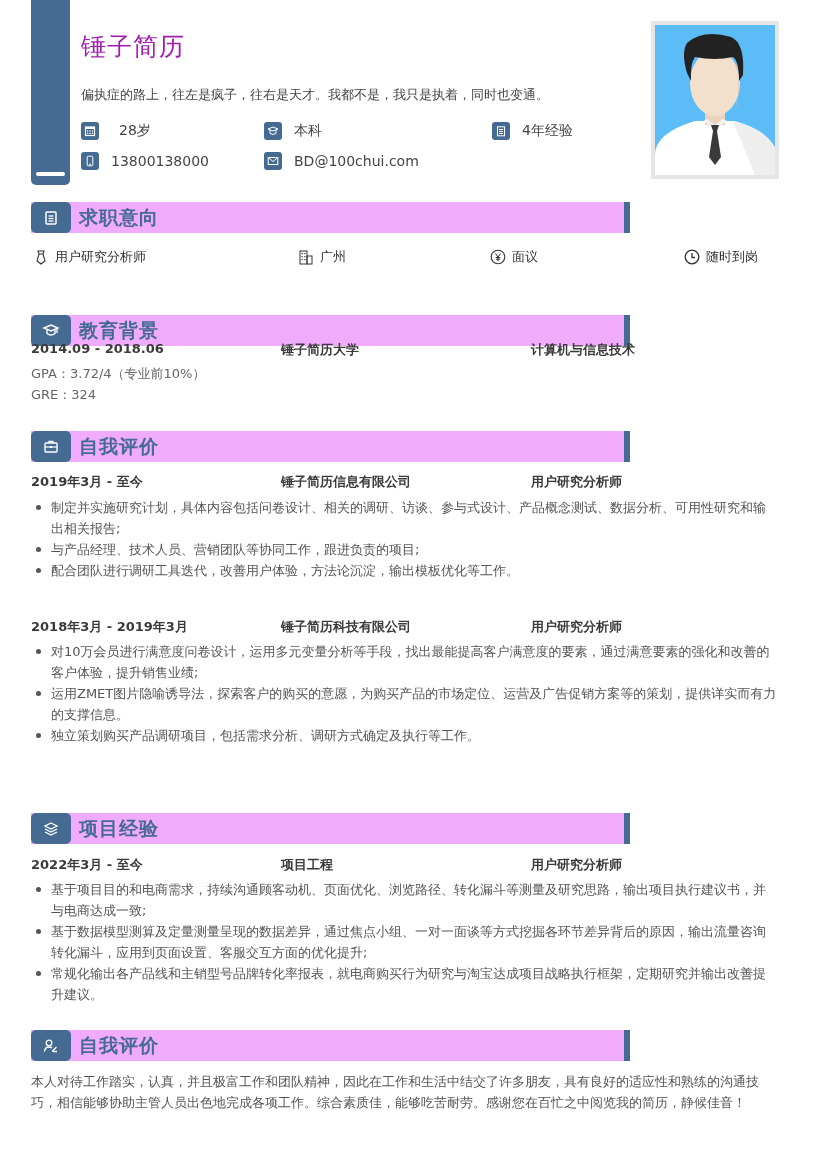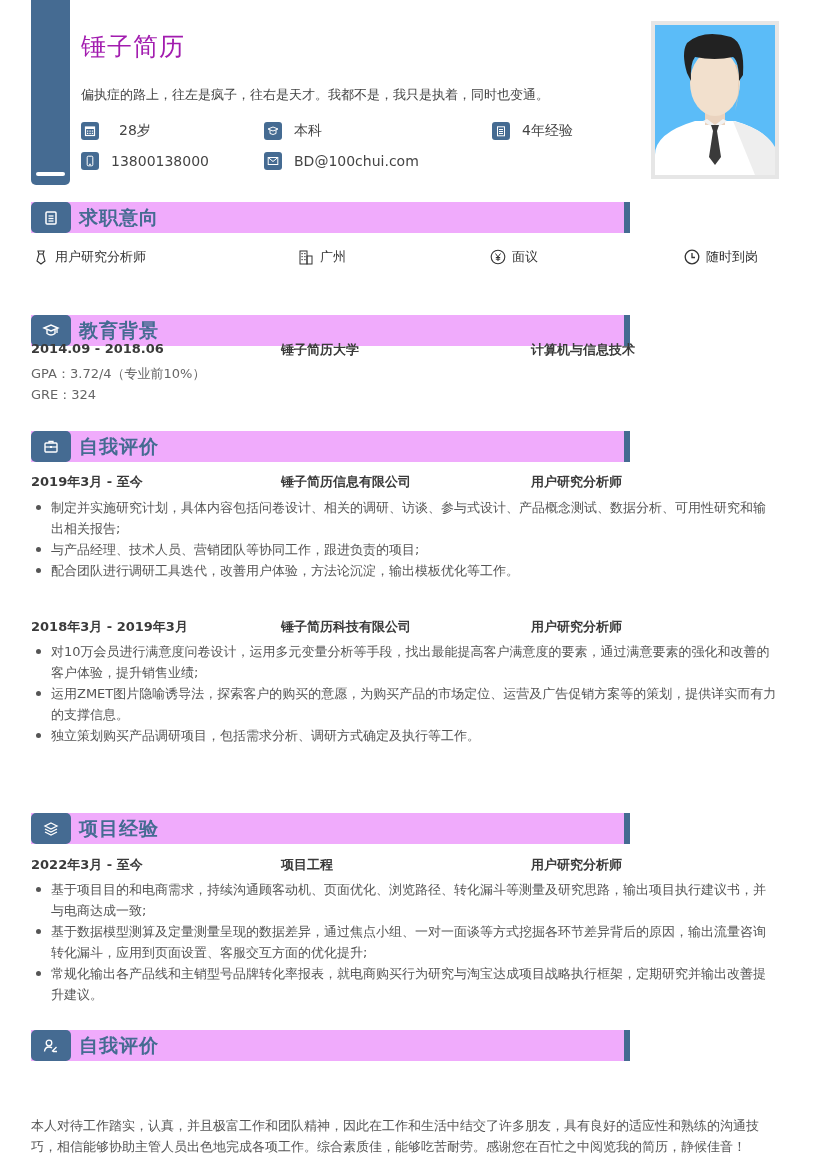--- a/index.html
+++ b/index.html
@@ -31,21 +31,21 @@
   .row3 { position: absolute; left: 31px; width: 753px; font-size: 13px; font-weight: bold; color: #3a3a3a; }
   .row3 span { position: absolute; top: 0; white-space: nowrap; }
   .row3 .c1 { left: 0; } .row3 .c2 { left: 250px; } .row3 .c3 { left: 500px; }
 
   .plain { position: absolute; left: 31px; font-size: 13px; color: #666; line-height: 21px; }
 
   ul.bullets { position: absolute; left: 31px; width: 752px; list-style: none; font-size: 13px; color: #555; line-height: 21px; }
   ul.bullets li { position: relative; padding-left: 20px; }
   ul.bullets li::before { content: ""; position: absolute; left: 5px; top: 8px; width: 5px; height: 5px; border-radius: 50%; background: #555; }
 
-  .para { position: absolute; left: 31px; top: 1115px; width: 752px; font-size: 13px; color: #555; line-height: 21px; }
+  .para { position: absolute; left: 31px; top: 1071px; width: 752px; font-size: 13px; color: #555; line-height: 21px; }
 </style>
 </head>
 <body>
 
 <div class="side-bar">
     <div class="dash"></div>
   </div>
 <h1 class="name">锤子简历</h1>
 <div class="motto">偏执症的路上，往左是疯子，往右是天才。我都不是，我只是执着，同时也变通。</div>
 

